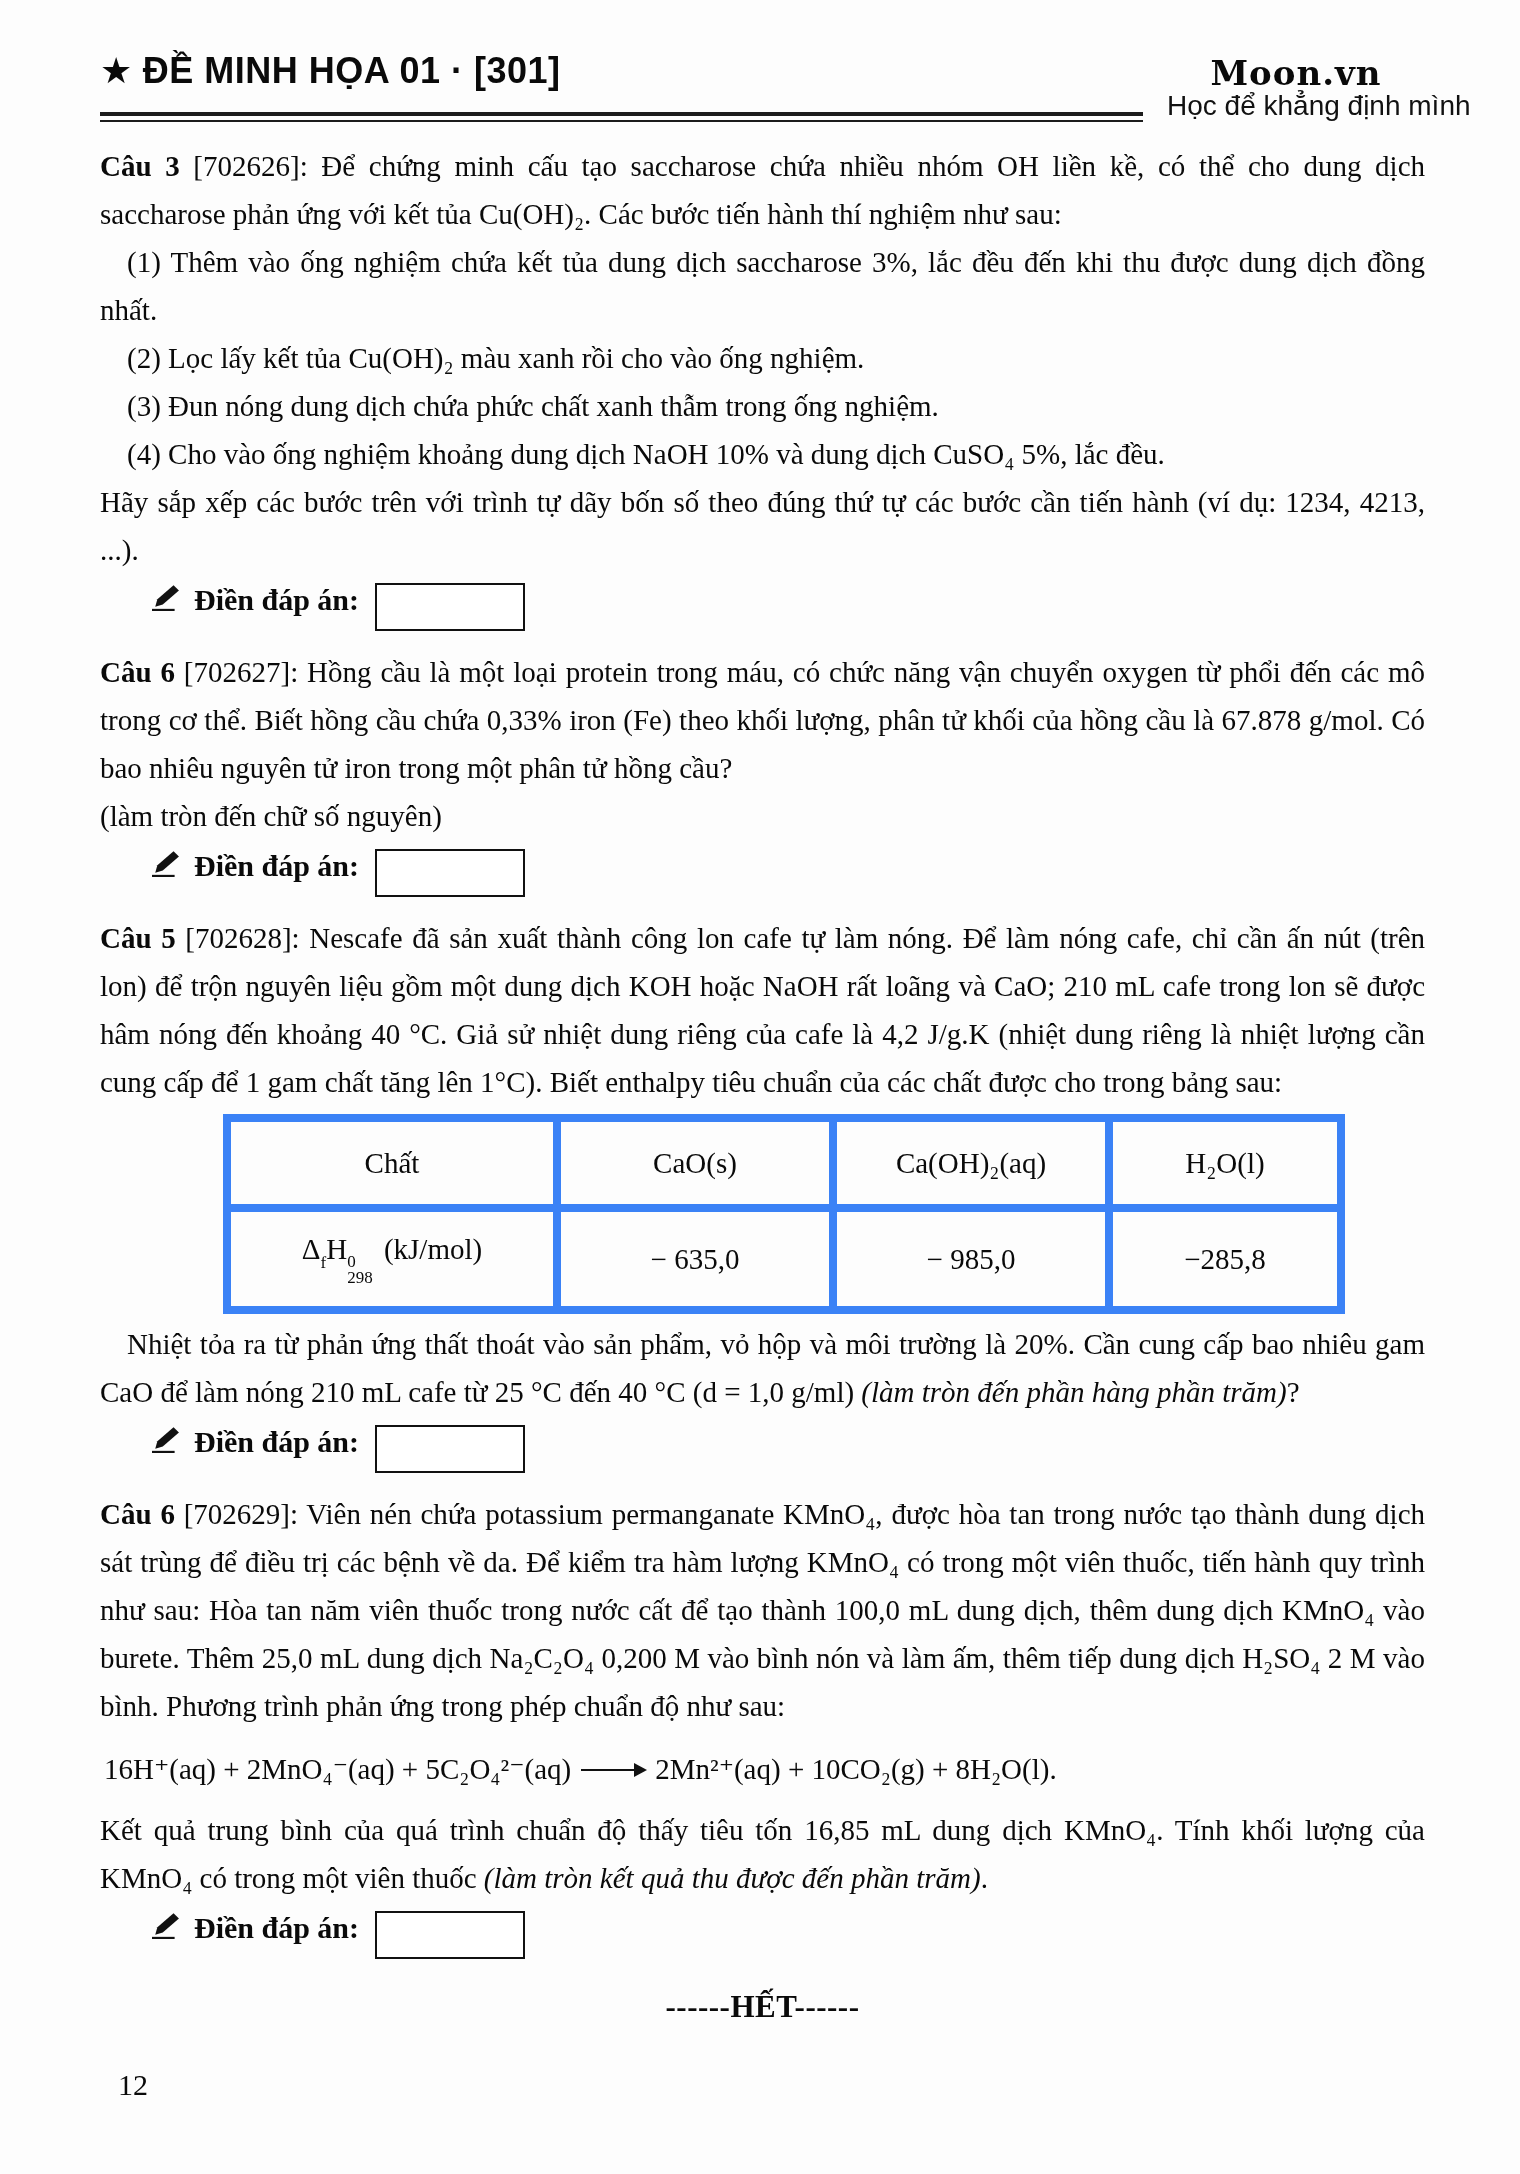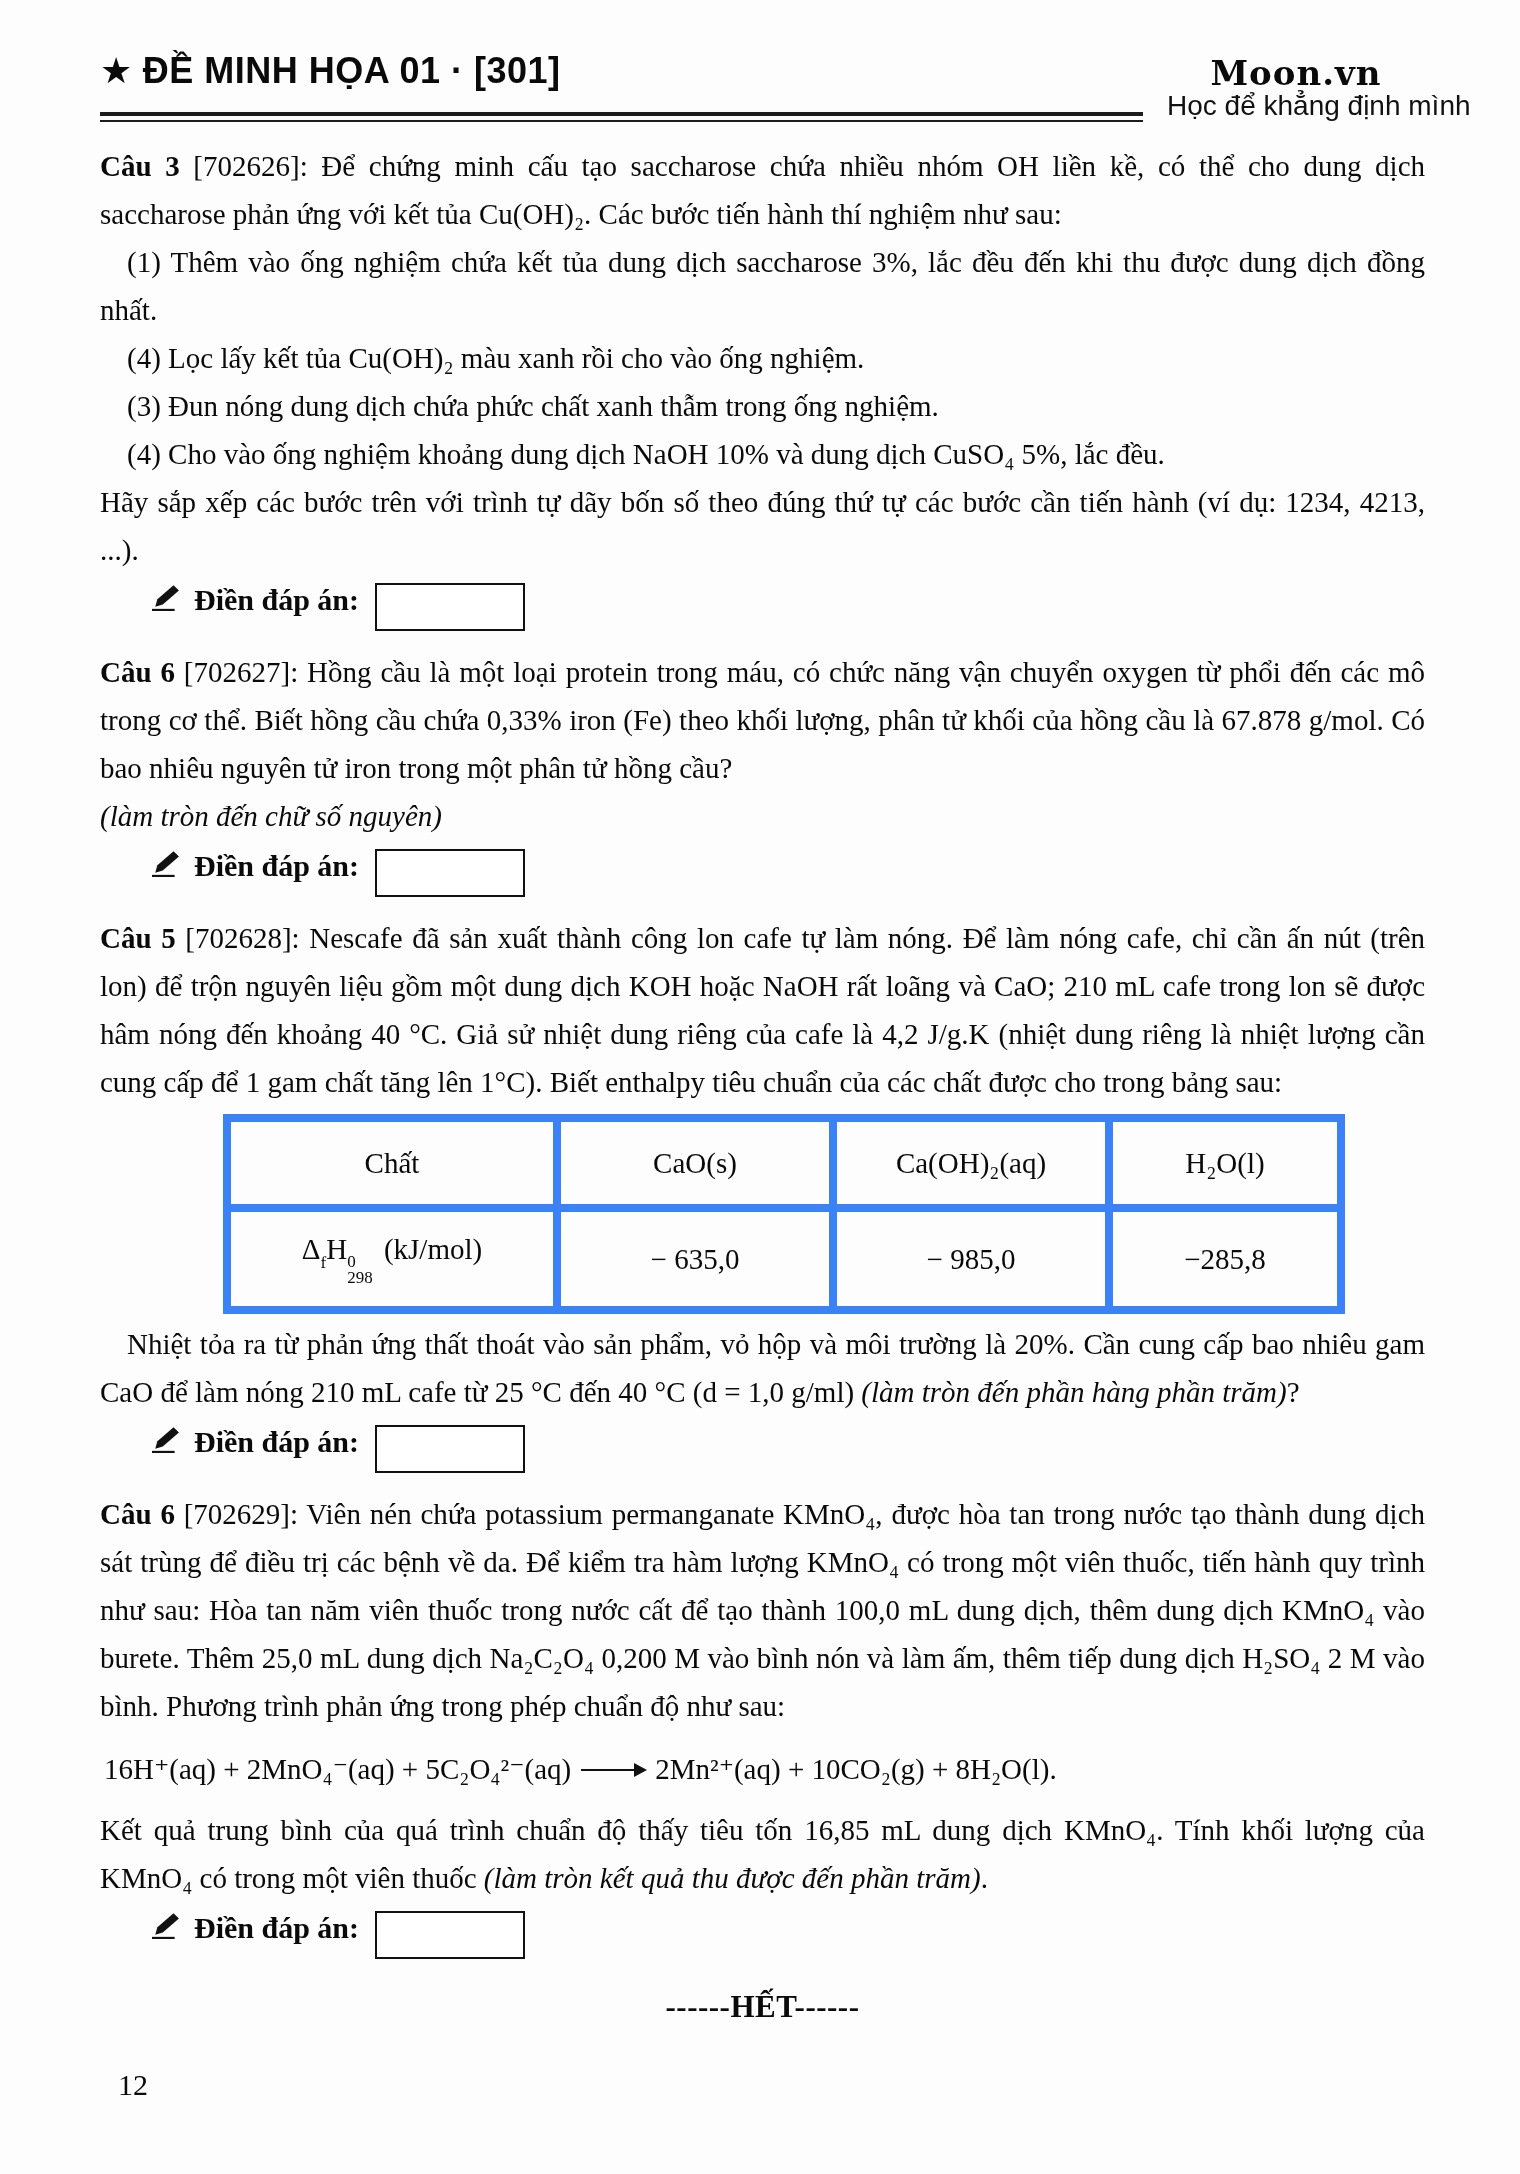--- a/index.html
+++ b/index.html
@@ -29,21 +29,21 @@
   .tagline{
     font-family:"Liberation Sans","DejaVu Sans",sans-serif;
     font-size:28px;white-space:nowrap;color:#111;
   }
   
   .content{margin-top:20px;}
   .para{margin:0;text-align:justify;line-height:48px;}
   .qlabel{font-weight:bold;}
   .step{text-indent:27px;}
   .indent{text-indent:27px;}
-  .note{font-style:italic;}
+  .note{}
   .inline-italic{font-style:italic;}
   
   .answer-row{display:flex;align-items:flex-start;margin:9px 0 7px 48px;height:58px;}
   .pen{display:inline-block;margin-right:10px;}
   .pen svg{width:36px;height:28px;display:block;}
   .answer-label{font-weight:bold;font-size:30px;margin-right:16px;white-space:nowrap;}
   .answer-box{width:150px;height:48px;border:2px solid #111;background:#fff;box-sizing:border-box;}
   
   table.chem-table{border-collapse:collapse;margin:8px 0 6px 123px;table-layout:fixed;}
   .chem-table td,.chem-table th{
@@ -95,21 +95,21 @@
   </div>
 
   <div class="content">
 
     <p class="para">
       <span class="qlabel">Câu 3</span>
       <span>[702626]:</span>
       <span>Để chứng minh cấu tạo saccharose chứa nhiều nhóm OH liền kề, có thể cho dung dịch saccharose phản ứng với kết tủa Cu(OH)₂. Các bước tiến hành thí nghiệm như sau:</span>
     </p>
     <p class="para step">(1) Thêm vào ống nghiệm chứa kết tủa dung dịch saccharose 3%, lắc đều đến khi thu được dung dịch đồng nhất.</p>
-    <p class="para step">(4) Lọc lấy kết tủa Cu(OH)₂ màu xanh rồi cho vào ống nghiệm.</p>
+    <p class="para step">(2) Lọc lấy kết tủa Cu(OH)₂ màu xanh rồi cho vào ống nghiệm.</p>
     <p class="para step">(3) Đun nóng dung dịch chứa phức chất xanh thẫm trong ống nghiệm.</p>
     <p class="para step">(4) Cho vào ống nghiệm khoảng dung dịch NaOH 10% và dung dịch CuSO₄ 5%, lắc đều.</p>
     <p class="para">Hãy sắp xếp các bước trên với trình tự dãy bốn số theo đúng thứ tự các bước cần tiến hành (ví dụ: 1234, 4213, ...).</p>
     <div class="answer-row">
       <span class="pen">
         <svg viewBox="0 0 30 26" xmlns="http://www.w3.org/2000/svg">
           <path d="M22 2 l5 5 L12 20 l-7 2 2-7 Z" fill="#111"></path>
           <path d="M2 24 h21 v2 H2 Z" fill="#111"></path>
         </svg>
       </span>

